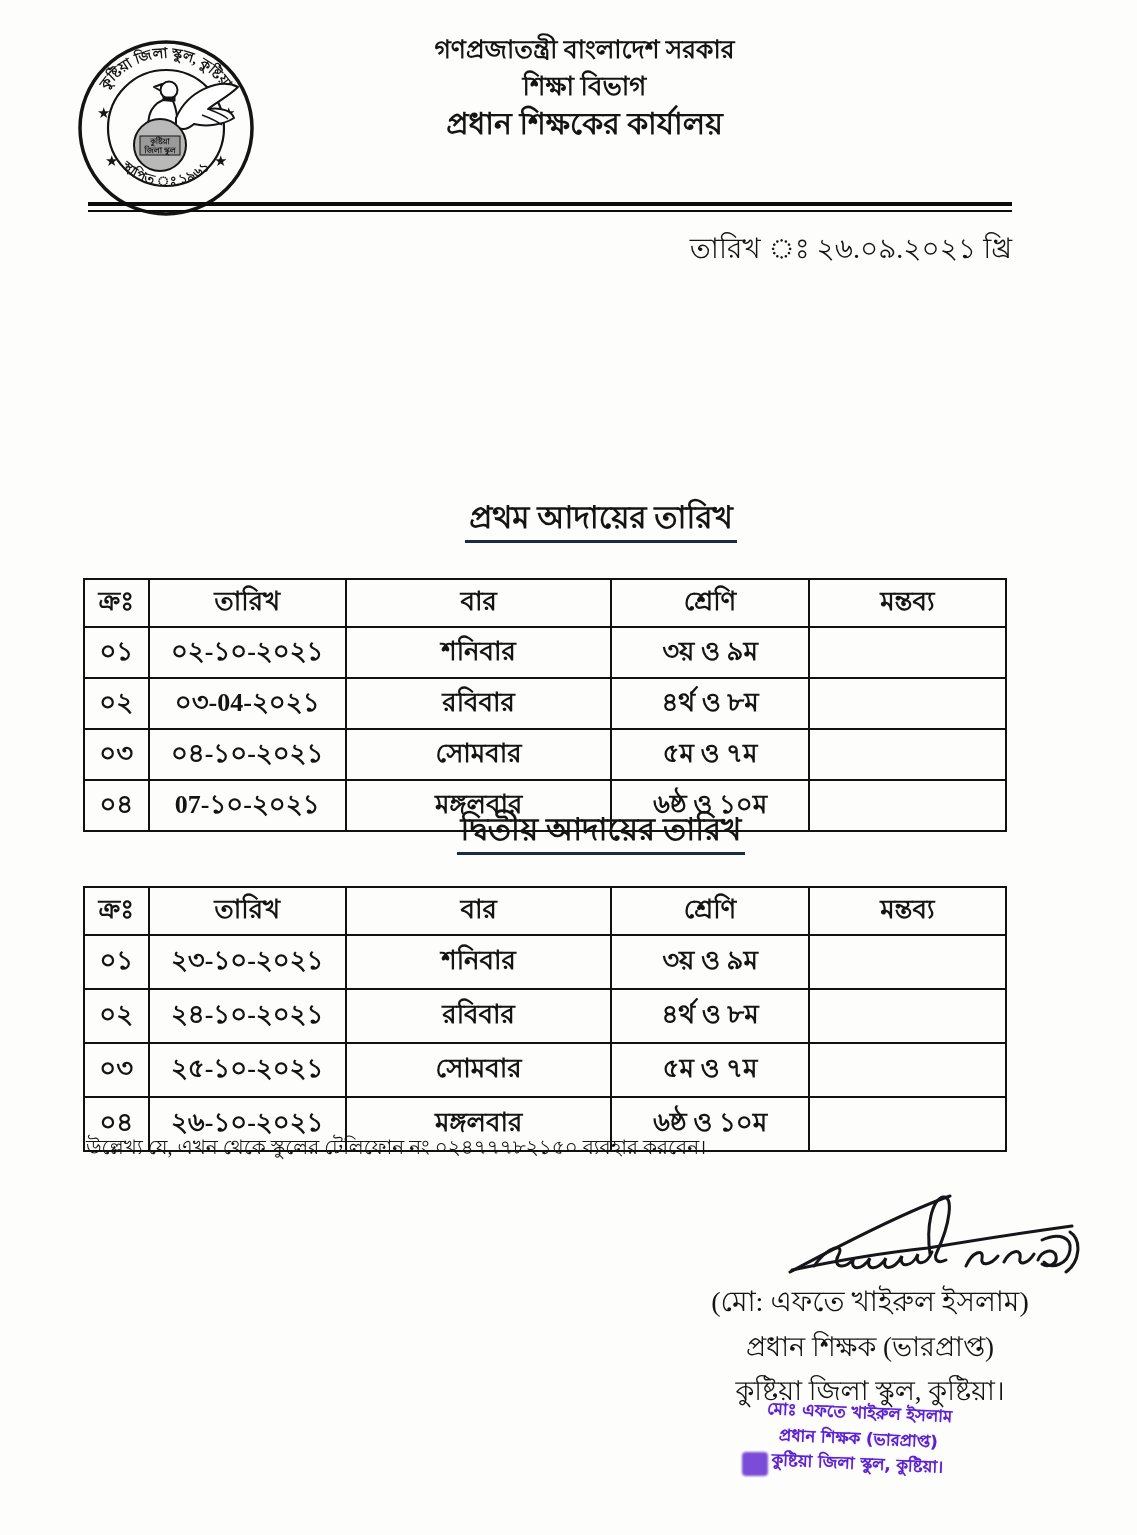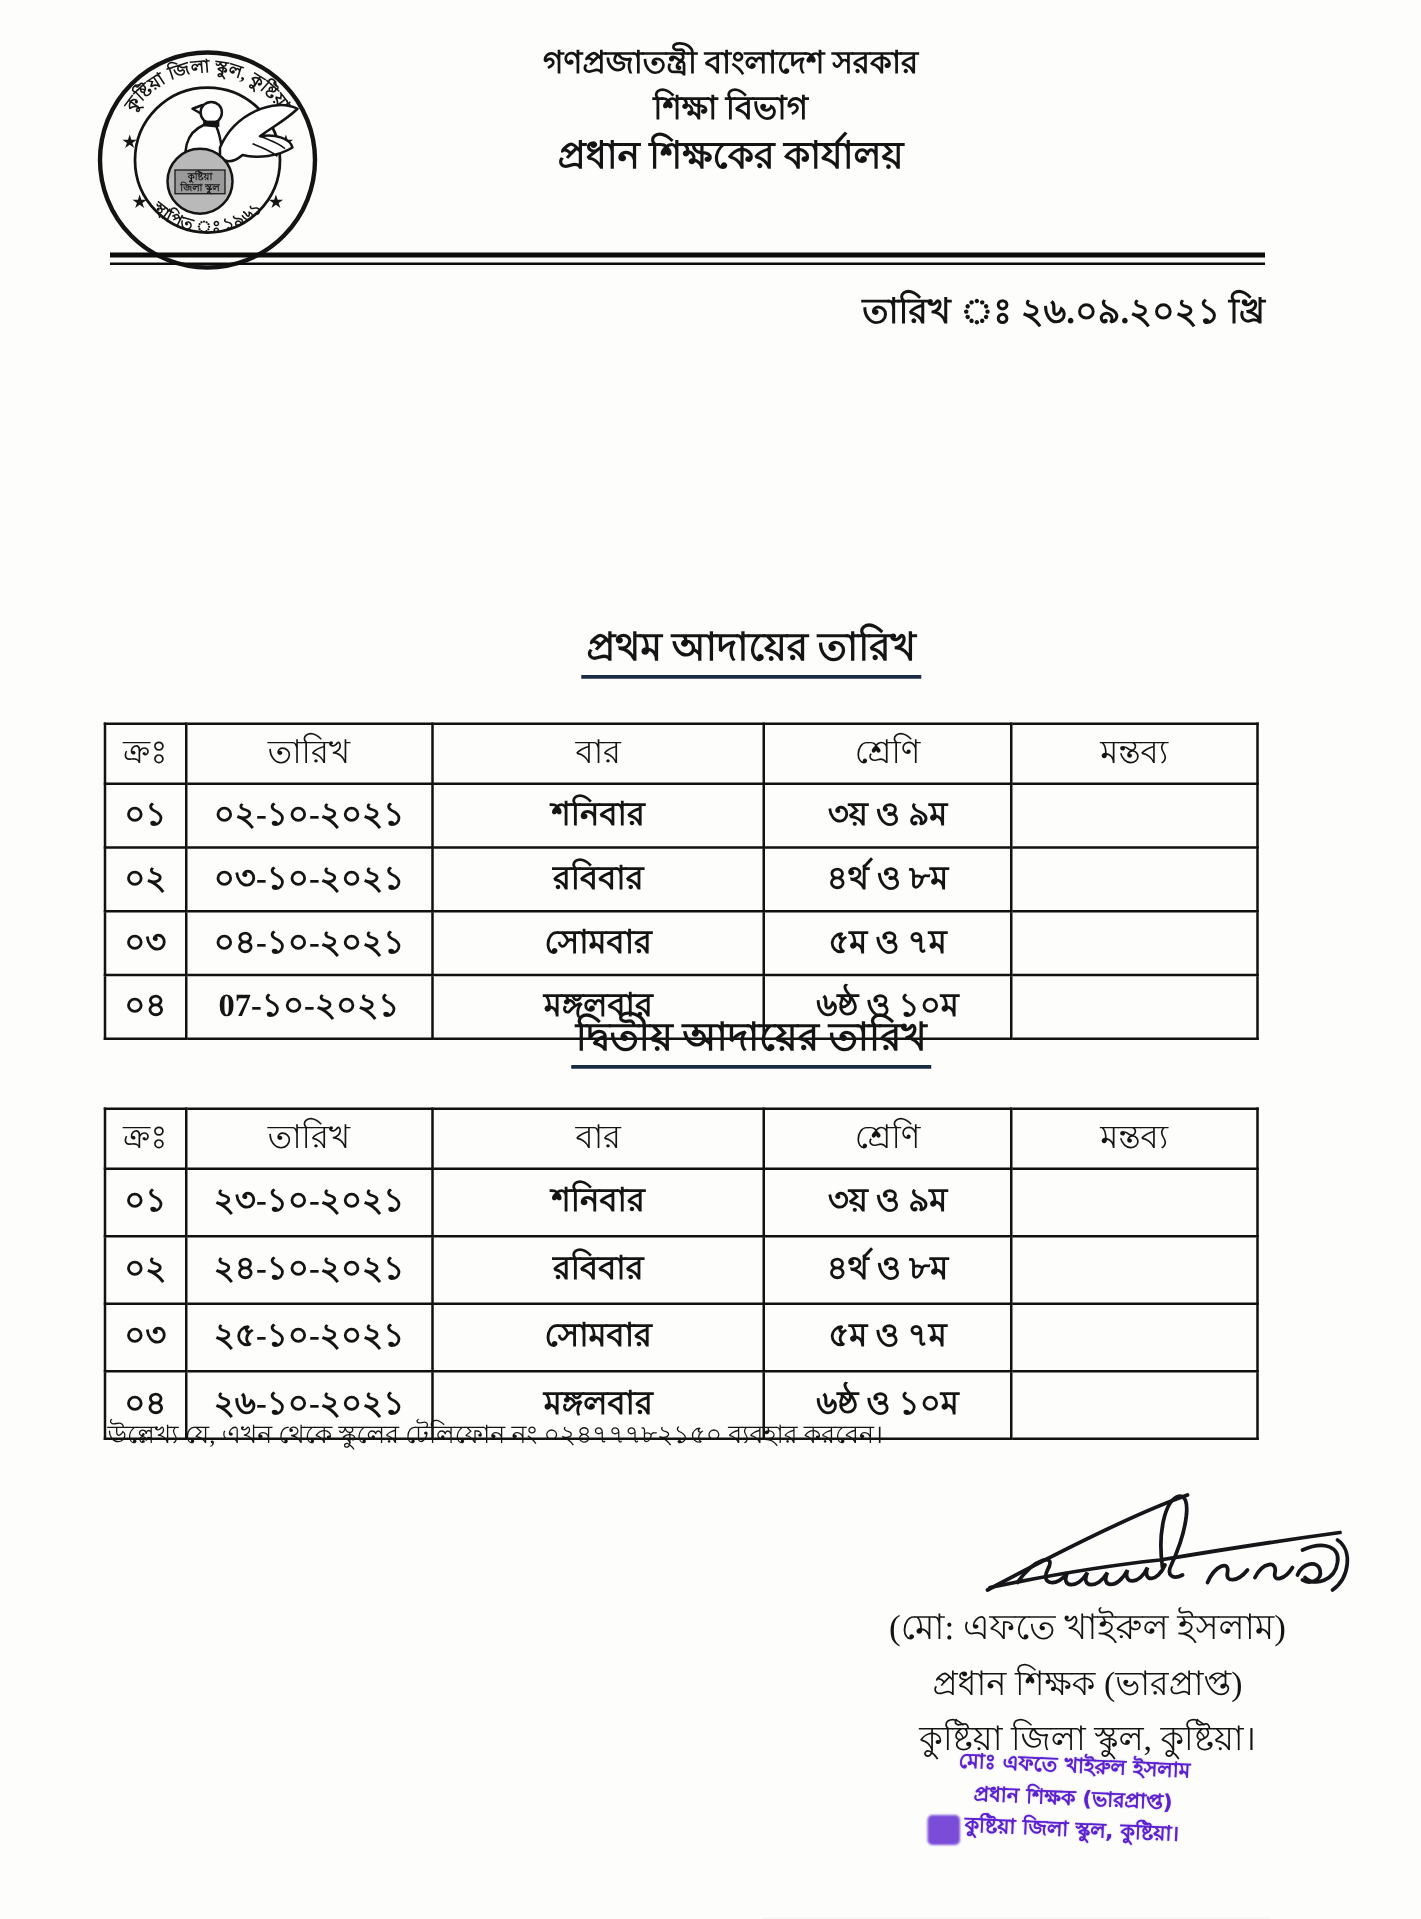--- a/index.html
+++ b/index.html
@@ -19,34 +19,34 @@
   .h-gov{top:30px;font-size:25px;font-weight:700;}
   .h-dept{top:66px;font-size:26px;font-weight:700;}
   .h-office{top:100px;font-size:30px;font-weight:700;}
   .h-school{
     top:133px;left:330px;width:640px;text-align:center;
     font-family:"DejaVu Sans","Liberation Sans",sans-serif;
     font-size:55px;font-weight:900;letter-spacing:1px;white-space:nowrap;
   }
   .divider{top:202px;left:88px;width:924px;height:4px;
     border-top:4px solid #0c0c0c;border-bottom:2px solid #0c0c0c;}
-  .date-line{top:227px;right:125px;font-size:28px;font-weight:700;white-space:nowrap;}
+  .date-line{top:227px;right:125px;font-size:28px;font-weight:400;white-space:nowrap;}
   
   .body-par{top:350px;left:86px;width:942px;font-size:27px;line-height:2.05;text-indent:10px;}
   .sec-title{left:0;right:0;text-align:center;transform:translateX(20px);font-size:31px;font-weight:800;}
   .sec-title span{border-bottom:3px solid var(--underline,#1c2b45);padding:0 4px 5px 4px;margin-left:25px;}
   .sec1{top:493px;} .sec2{top:805px;}
   
   table.sched{position:absolute;left:83px;width:924px;border-collapse:collapse;table-layout:fixed;}
   .t1{top:578px;} .t2{top:886px;}
   table.sched th,table.sched td{
     border:2px solid #111;text-align:center;vertical-align:middle;
     font-size:26px;overflow:hidden;white-space:nowrap;
   }
-  table.sched th{height:44px;font-weight:400;margin-top:41px;}
+  table.sched th{height:44px;font-weight:700;margin-top:41px;}
   .t1 td{height:47px;font-weight:600;}
   .t2 td{height:50px;font-weight:600;}
   
   .note{top:1132px;left:86px;font-size:20px;white-space:nowrap;}
   .sig-svg{left:775px;top:1190px;width:310px;height:100px;}
   .sig-name{top:1280px;left:690px;width:360px;text-align:center;font-size:28px;white-space:nowrap;}
   .sig-title{top:1326px;left:690px;width:360px;text-align:center;font-size:27px;white-space:nowrap;}
   .sig-org{top:1370px;left:690px;width:360px;text-align:center;font-size:27px;white-space:nowrap;}
   .stamp{
     top:1400px;left:746px;width:225px;text-align:center;
@@ -136,21 +136,21 @@
     <tbody>
       <tr>
         <td>০১</td>
         <td>০২-১০-২০২১</td>
         <td>শনিবার</td>
         <td>৩য় ও ৯ম</td>
         <td></td>
       </tr>
       <tr>
         <td>০২</td>
-        <td>০৩-১০-২০২১</td>
+        <td>০৩-04-২০২১</td>
         <td>রবিবার</td>
         <td>৪র্থ ও ৮ম</td>
         <td></td>
       </tr>
       <tr>
         <td>০৩</td>
         <td>০৪-১০-২০২১</td>
         <td>সোমবার</td>
         <td>৫ম ও ৭ম</td>
         <td></td>

